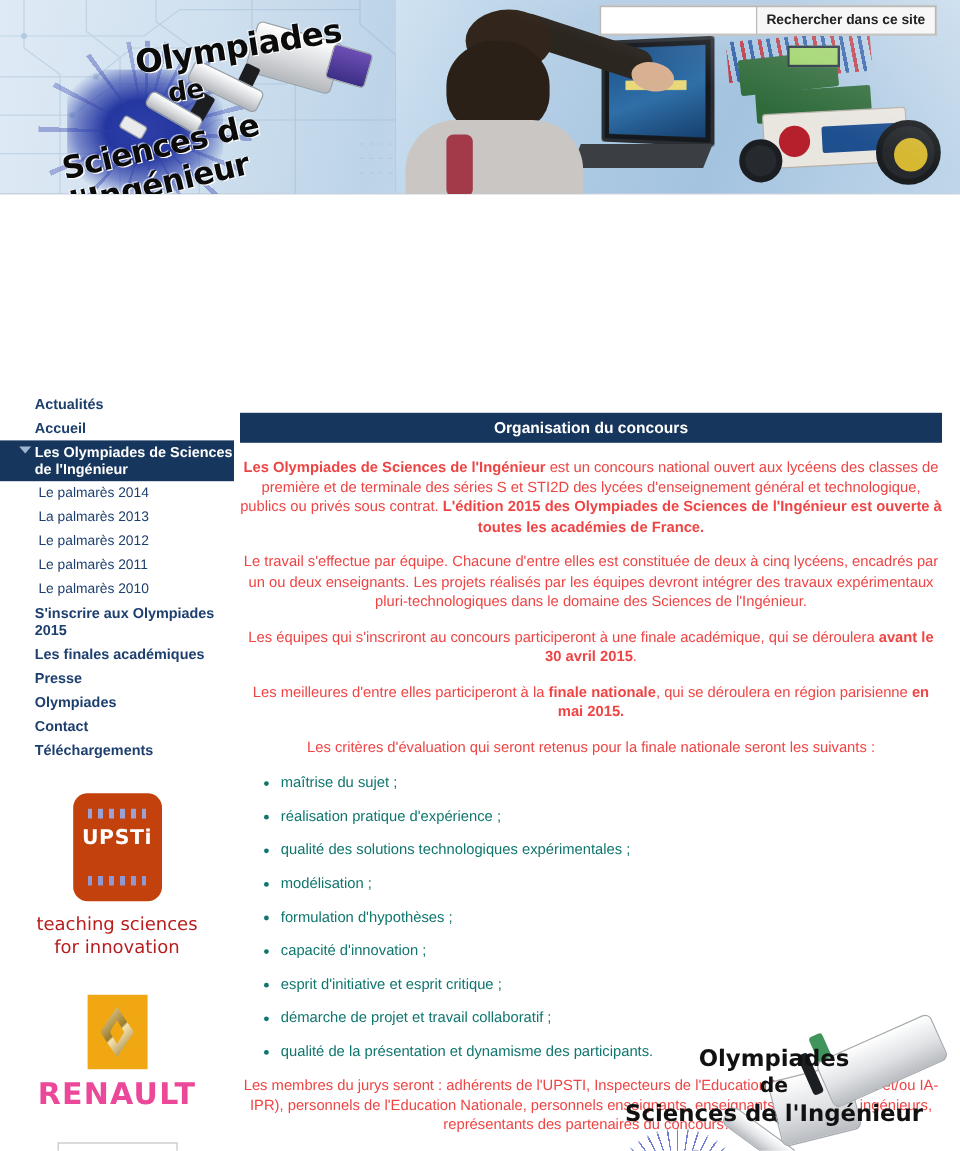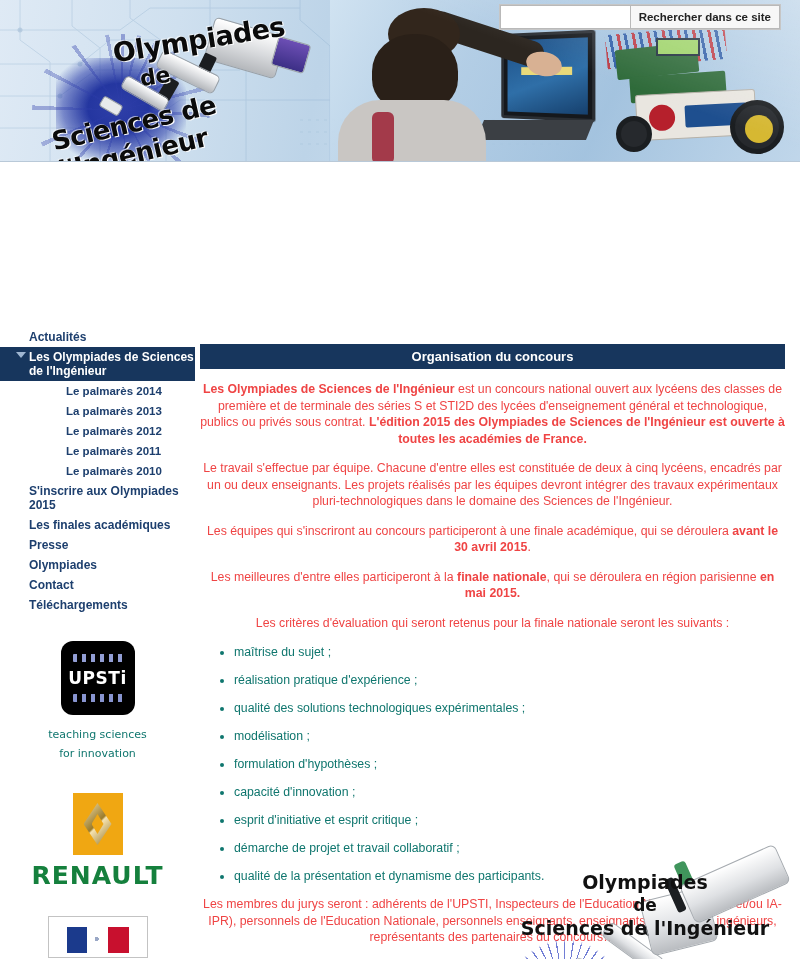--- a/index.html
+++ b/index.html
@@ -120,43 +120,43 @@
   .content{position:absolute;left:200px;top:182px;width:585px;}
 
   
   .nav{list-style:none;margin:0;padding:0;font-size:12px;}
   .nav li a{display:block;color:#1d3f6e;text-decoration:none;font-weight:bold;
     padding:3px 0 3px 29px;line-height:14px;}
   .nav li.active{background:#17365d;}
   .nav li.active a{color:#ffffff;padding-left:29px;position:relative;}
   .nav li.active .tri{position:absolute;left:16px;top:5px;width:0;height:0;
     border-left:5px solid transparent;border-right:5px solid transparent;border-top:6px solid #9fb6d1;}
-  .nav li.sub a{font-weight:bold;padding-left:66px;color:#1d3f6e;font-size:11.5px;}
+  .nav li.sub a{font-weight:normal;padding-left:32px;color:#1d3f6e;font-size:11.5px;}
 
   
   .logo-block{margin-top:26px;text-align:center;width:195px;}
-  .upsti-box{width:74px;height:74px;border-radius:12px;background:#000000;margin:0 auto;position:relative;}
+  .upsti-box{width:74px;height:90px;border-radius:12px;background:#c2410c;margin:0 auto;position:relative;}
   .upsti-box .codetop{position:absolute;left:12px;top:13px;width:50px;height:8px;
     background:repeating-linear-gradient(90deg,#9aa6e0 0 4px,transparent 4px 9px);opacity:.95;border-radius:1px;}
   .upsti-box .word{position:absolute;left:0;right:0;top:27px;color:#fff;font-weight:bold;
     font-size:17px;letter-spacing:.5px;font-family:"DejaVu Sans",sans-serif;}
   .upsti-box .codebot{position:absolute;left:12px;bottom:13px;width:50px;height:8px;
     background:repeating-linear-gradient(90deg,#8f9cdb 0 4px,transparent 4px 9px);opacity:.95;border-radius:1px;}
-  .upsti-tag{margin-top:10px;color:#0f766e;font-size:11px;line-height:19px;
+  .upsti-tag{margin-top:10px;color:#b91c1c;font-size:15px;line-height:19px;
     font-family:"DejaVu Sans",sans-serif;}
 
   .renault{margin-top:30px;text-align:center;}
   .renault .rbox{width:50px;height:62px;background:#f0a712;margin:0 auto;position:relative;}
   .renault .rbox .dia{position:absolute;left:50%;top:50%;width:28px;height:42px;
     transform:translate(-50%,-50%);
     background:linear-gradient(135deg,#f6e3b0,#9a7b2a 48%,#f6e3b0 52%,#8a6d22);
     clip-path:polygon(50% 0,100% 50%,50% 100%,0 50%);}
   .renault .rbox .dia::after{content:"";position:absolute;left:50%;top:50%;width:12px;height:20px;
     transform:translate(-50%,-50%);background:#f0a712;clip-path:polygon(50% 0,100% 50%,50% 100%,0 50%);}
-  .renault .rname{margin-top:6px;font-size:25px;font-weight:bold;color:#15803d;
+  .renault .rname{margin-top:6px;font-size:25px;font-weight:bold;color:#ec4899;
     letter-spacing:1px;font-family:"DejaVu Sans",sans-serif;}
 
   .ministere{margin:26px auto 0;width:100px;border:1px solid #c3c3c3;background:#fff;}
   .ministere .flag{padding:10px 0 4px;}
   .ministere .flag .bars{width:62px;height:26px;margin:0 auto;display:flex;}
   .ministere .flag .bars .b{flex:1;}
   .ministere .flag .bars .b1{background:#1b3a8c;}
   .ministere .flag .bars .b2{background:#ffffff;position:relative;}
   .ministere .flag .bars .b2::after{content:"";position:absolute;left:-6px;top:2px;width:26px;height:22px;
     background:radial-gradient(circle at 60% 45%, #9aa8c6 0 2px, transparent 2px);}
@@ -270,20 +270,23 @@
   </div>
 </div>
 
 <div class="page">
 
   <div class="sidebar">
     <ul class="nav" id="nav-list">
         <li>
           <a href="#">Actualités</a>
         </li>
+        <li>
+          <a href="#">Accueil</a>
+        </li>
         <li class="active">
           <a href="#"><span class="tri"></span>Les Olympiades de Sciences de l'Ingénieur</a>
         </li>
         <li class="sub">
           <a href="#">Le palmarès 2014</a>
         </li>
         <li class="sub">
           <a href="#">La palmarès 2013</a>
         </li>
         <li class="sub">

